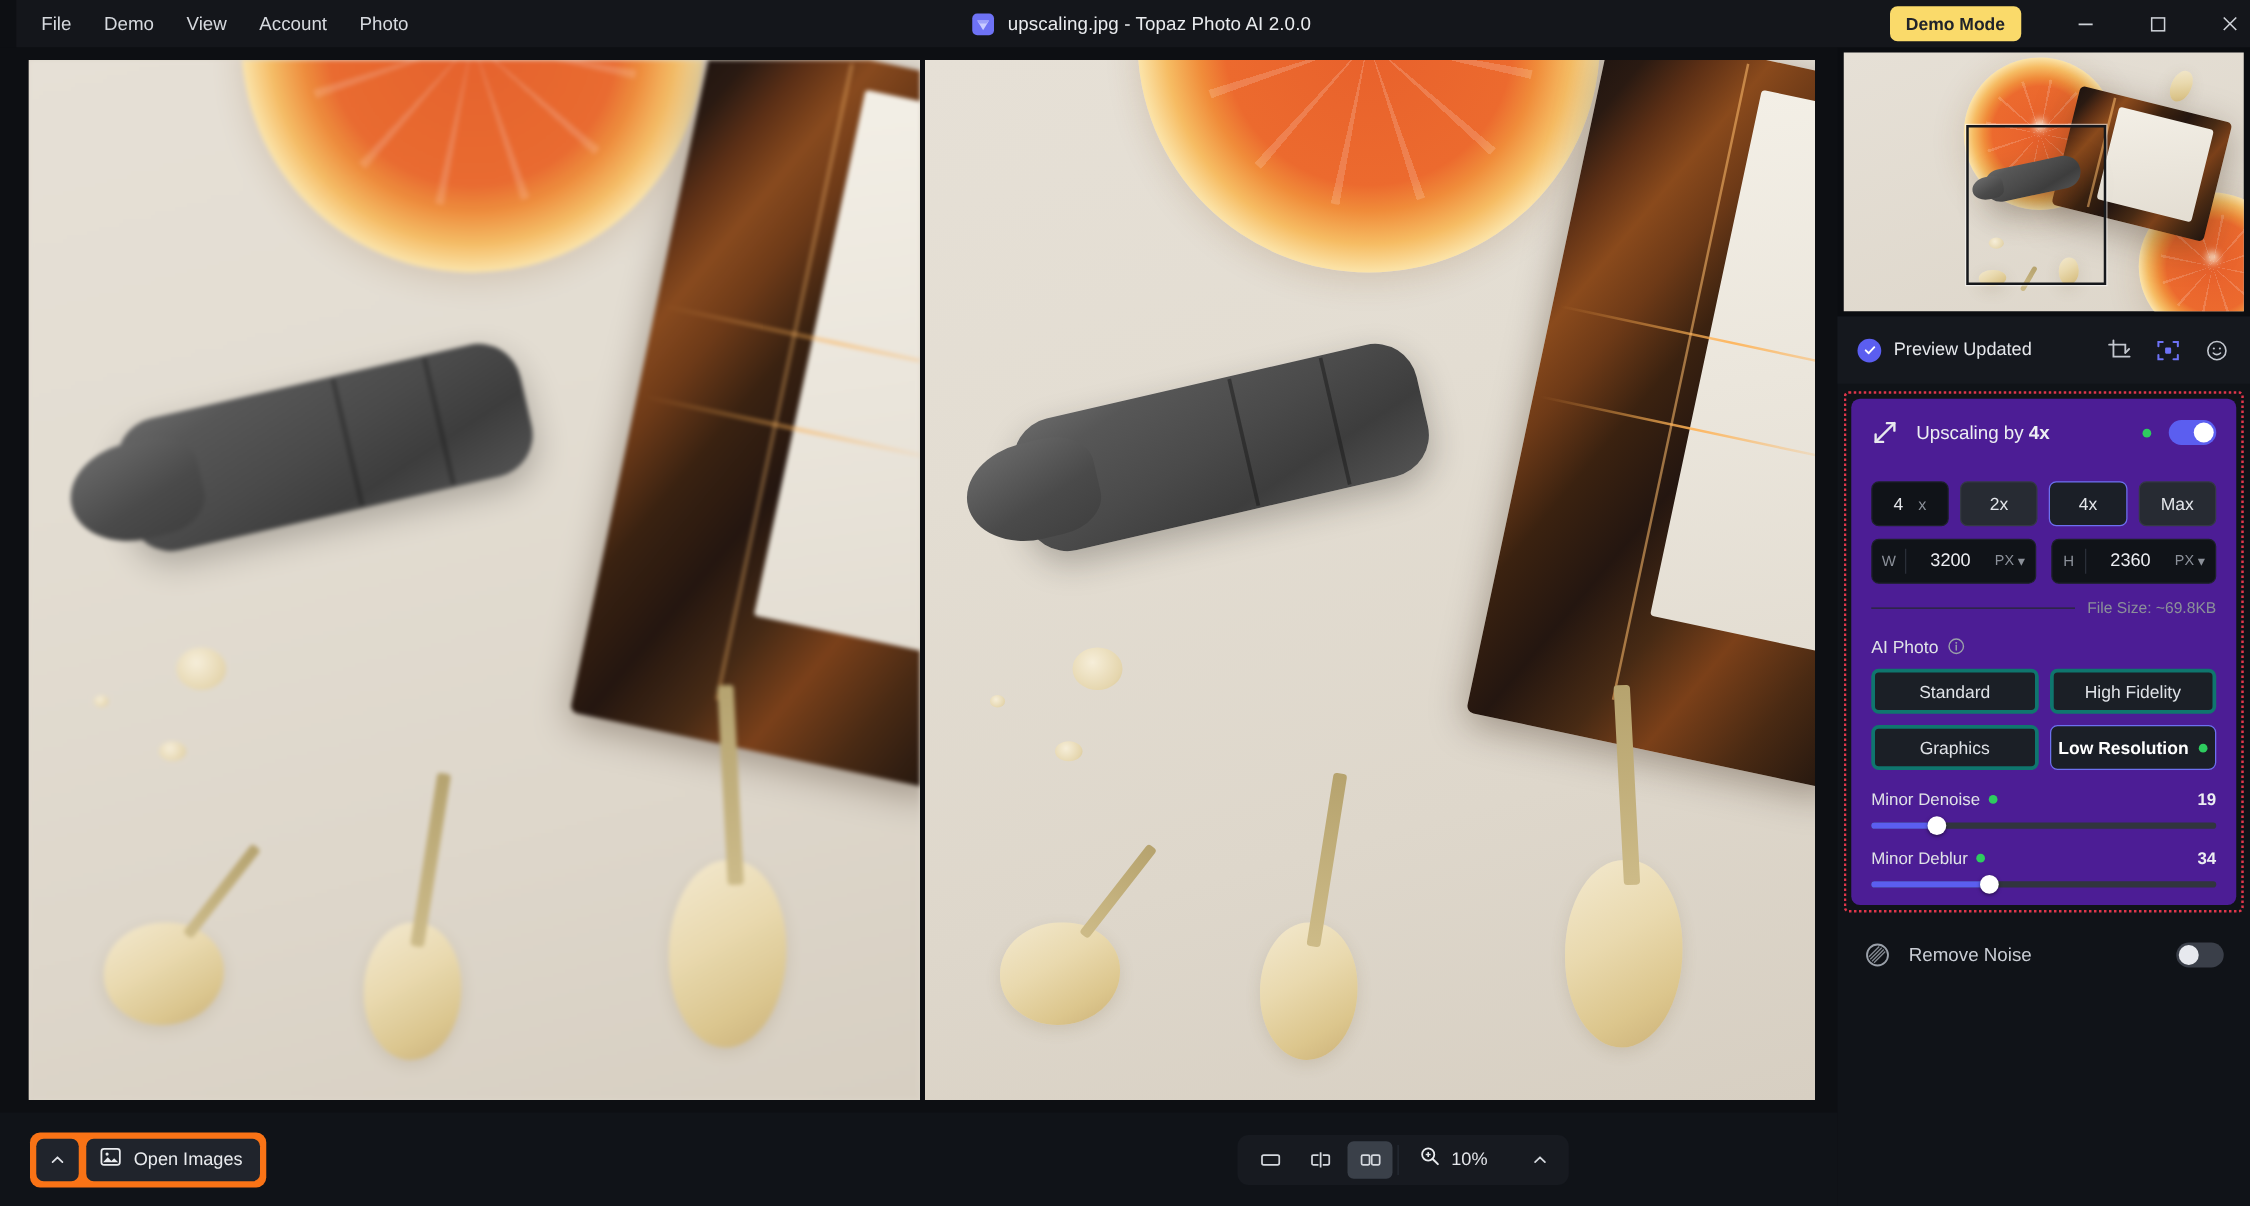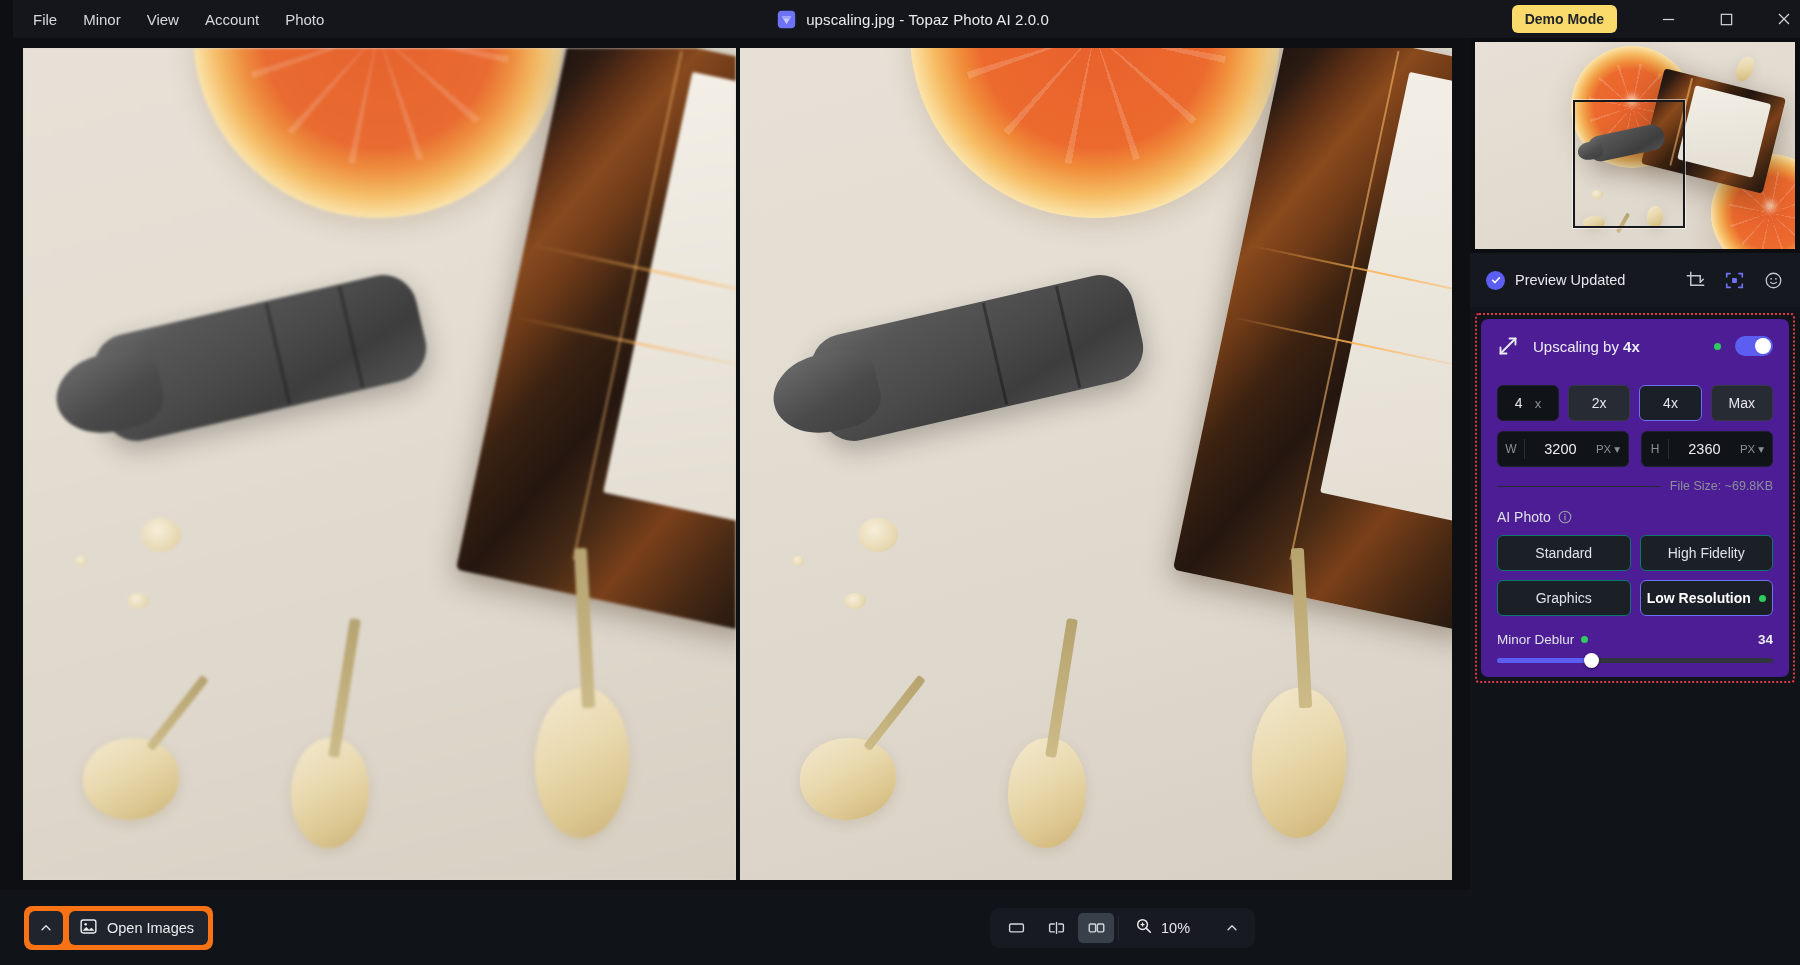--- a/index.html
+++ b/index.html
@@ -218,21 +218,21 @@
   .filesize-line { flex:1; height:1px; background:#242932; }
   .filesize-text { font-size:12.5px; color:#8b9099; }
 
   .section-label {
     display:flex; align-items:center; gap:7px; font-size:14px; color:#dfe2e7; margin-top: 16px;
   }
   .info-i { width:14px; height:14px; color:#9aa0a9; }
 
   .model-grid { display:grid; grid-template-columns: 1fr 1fr; gap: 9px; margin-top: 10px; }
   .model-btn {
-    height: 36px; background:#1b1f26; border:1px solid #0f766e; border-radius:6px;
+    height: 36px; background:#1b1f26; border:3px solid #0f766e; border-radius:6px;
     display:flex; align-items:center; justify-content:center; gap:8px;
     font-size:14px; color:#dfe2e7;
   }
   .model-btn.selected { border:1.5px solid #6d70ef; background:#1b1f27; color:#fff; font-weight:700; }
 
   .slider-block { margin-top: 16px; }
   .slider-head { display:flex; align-items:center; gap:7px; font-size:13.5px; color:#dfe2e7; }
   .slider-head .name { display:flex; align-items:center; gap:7px; flex:1; }
   .slider-val { font-size:13.5px; color:#eceef2; font-weight:600; }
   .track { position:relative; height:5px; border-radius:3px; background:#31353e; margin-top:11px; }
@@ -287,21 +287,21 @@
   .divider-v { width:1px; height:24px; background:#262b33; }
 </style>
 </head>
 <body>
 
 <div id="app">
 
   <div class="titlebar">
     <div class="menu">
       <div class="menu-item">File</div>
-      <div class="menu-item">Minor</div>
+      <div class="menu-item">Demo</div>
       <div class="menu-item">View</div>
       <div class="menu-item">Account</div>
       <div class="menu-item">Photo</div>
     </div>
 
     <div class="title-center">
       <span class="app-logo">
         <svg width="19" height="19" viewBox="0 0 24 24">
           <rect x="1" y="1" width="22" height="22" rx="5" fill="#6e72f5"></rect>
           <path d="M6 8 H18 L12 18 Z" fill="#c9cbff"></path>
@@ -579,36 +579,64 @@
           <div class="model-grid">
             <div class="model-btn">Standard</div>
             <div class="model-btn">High Fidelity</div>
             <div class="model-btn">Graphics</div>
             <div class="model-btn selected">
               <span>Low Resolution</span>
               <span class="dot-green"></span>
             </div>
           </div>
 
+          <div class="slider-block">
+            <div class="slider-head">
+              <span class="name">
+                <span>Minor Denoise</span>
+                <span class="dot-green"></span>
+              </span>
+              <span class="slider-val">19</span>
+            </div>
+            <div class="track">
+              <span class="fill" style="width:19%"></span>
+              <span class="thumb" style="left:calc(19% - 7px)"></span>
+            </div>
+          </div>
 
           <div class="slider-block">
             <div class="slider-head">
               <span class="name">
                 <span>Minor Deblur</span>
                 <span class="dot-green"></span>
               </span>
               <span class="slider-val">34</span>
             </div>
             <div class="track">
               <span class="fill" style="width:34%"></span>
               <span class="thumb" style="left:calc(34% - 7px)"></span>
             </div>
           </div>
 
         </div>
       </div>
     </div>
 
+    <div class="noise-row">
+      <span class="noise-icon">
+        <svg width="22" height="22" viewBox="0 0 22 22">
+          <circle cx="11" cy="11" r="8.4" fill="none" stroke="currentColor" stroke-width="1.5"></circle>
+          <line x1="5.2" y1="14.4" x2="14.4" y2="5.2" stroke="currentColor" stroke-width="1" opacity=".85"></line>
+          <line x1="6.6" y1="16" x2="16" y2="6.6" stroke="currentColor" stroke-width="1" opacity=".85"></line>
+          <line x1="8.2" y1="17.2" x2="17.2" y2="8.2" stroke="currentColor" stroke-width="1" opacity=".85"></line>
+          <line x1="4.2" y1="12.4" x2="12.4" y2="4.2" stroke="currentColor" stroke-width="1" opacity=".85"></line>
+        </svg>
+      </span>
+      <span class="noise-label">Remove Noise</span>
+      <span class="toggle off">
+          <span class="knob"></span>
+        </span>
+    </div>
 
 
   </div>
 
 </div>
 
 </body></html>

